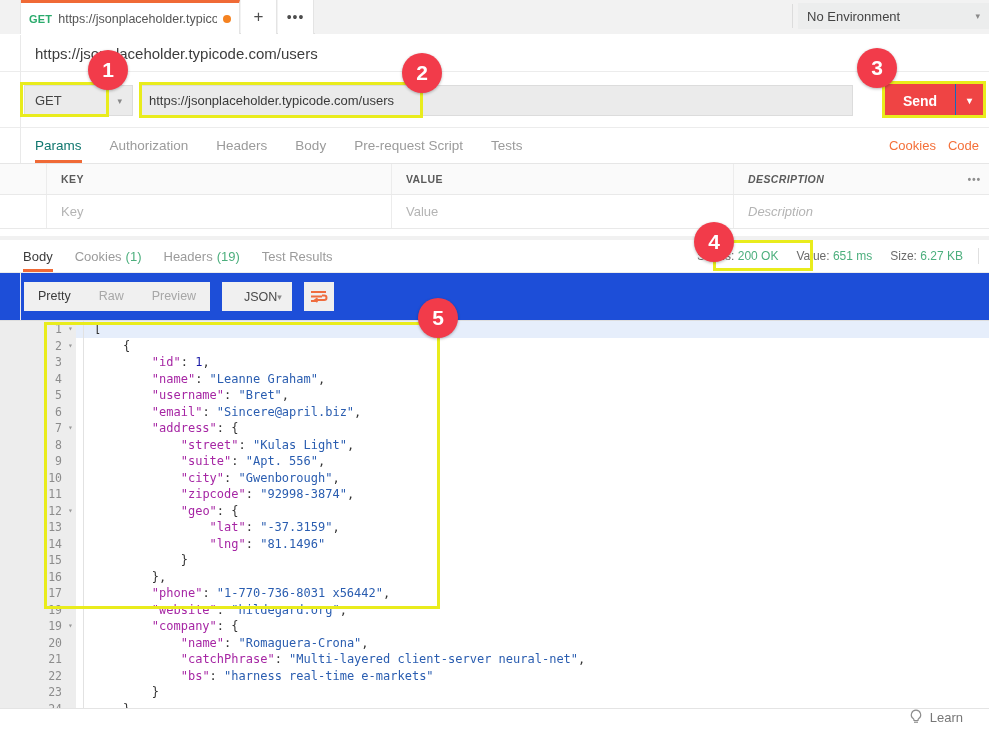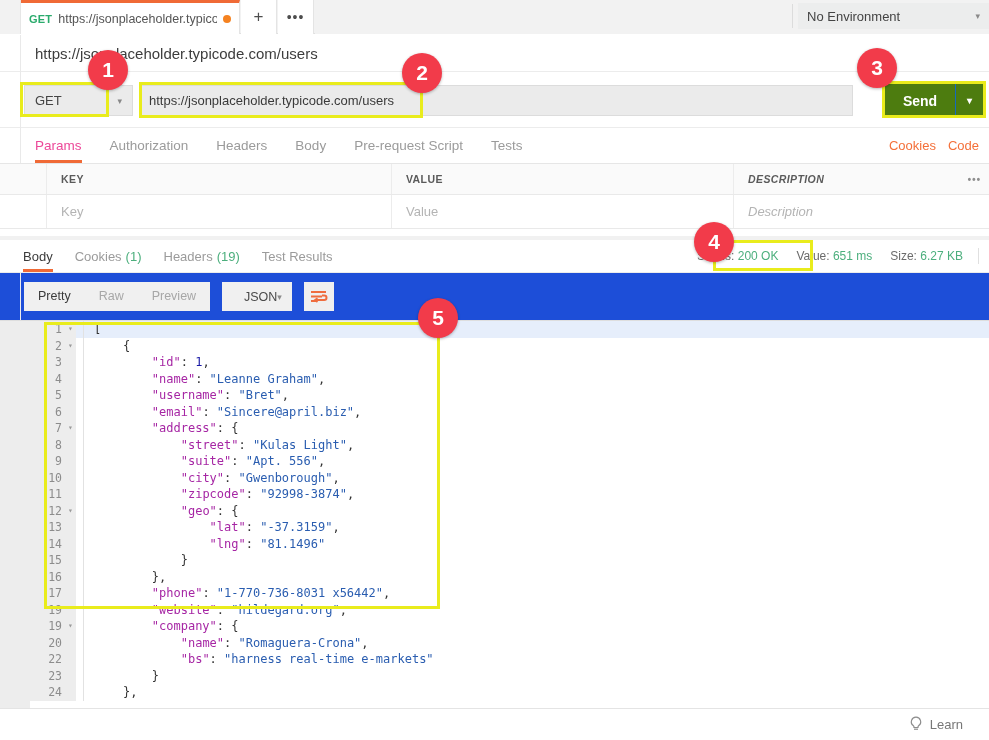--- a/index.html
+++ b/index.html
@@ -79,39 +79,39 @@
   }
   .method-box .caret { margin-left: auto; color: #888; font-size: 9px; }
   .url-box {
     position: absolute; left: 140px; top: 13px; width: 713px; height: 31px;
     background: #ebebeb; border: 1px solid #dcdcdc;
     display: flex; align-items: center; padding: 0 8px;
     font-size: 13px; color: #3a3a3a;
   }
   .send-btn {
     position: absolute; left: 885px; top: 12px; width: 98px; height: 33px;
-    background: #4d7c0f; display: flex; align-items: center;
+    background: #ef4444; display: flex; align-items: center;
     color: #fff; font-size: 14px; font-weight: bold;
   }
   .send-btn .label { width: 70px; text-align: center; }
   .send-btn .split { width: 1px; height: 33px; background: #1569bd; }
   .send-btn .caret { width: 27px; text-align: center; font-size: 10px; }
 
   
   .reqtabs {
     position: absolute; left: 0; top: 128px; width: 989px; height: 36px;
     background: #fff; border-bottom: 1px solid #e6e6e6;
     display: flex; align-items: stretch;
   }
   .reqtabs .sidebarcol { width: 21px; border-right: 1px solid #e9e9e9; }
   .rt {
     display: flex; align-items: center; padding: 0 14px;
     font-size: 13.5px; color: #9b9b9b; position: relative;
   }
-  .rt.active { color: #ec4899; }
+  .rt.active { color: #0f766e; }
   .rt.active::after {
     content: ""; position: absolute; left: 14px; right: 14px; bottom: 0;
     height: 3px; background: #f06a36;
   }
   .rt-right { margin-left: auto; display: flex; align-items: center; padding-right: 4px; }
   .rt-right .lnk { color: #f4703a; font-size: 13px; padding: 0 6px; }
 
   
   .paramtable { position: absolute; left: 0; top: 164px; width: 989px; height: 72px; background: #fff; }
   .pt-row { display: flex; height: 31px; }
@@ -197,21 +197,21 @@
   }
   .k { color: #a626a4; }
   .s { color: #2a5db0; }
   .n { color: #1a1aa6; }
   .p { color: #333; }
 
   
   .bottombar {
     position: absolute; left: 0; bottom: 0; width: 989px; height: 32px;
     background: #fff; border-top: 1px solid #e4e4e4;
-    display: flex; align-items: center; justify-content: flex-end;
+    display: flex; align-items: flex-start; justify-content: flex-end;
   }
   .learn { display: flex; align-items: center; padding-right: 26px; color: #777; font-size: 13px; }
   .learn .bulb { margin-right: 7px; display:flex; }
 
   
   .annobox { position: absolute; border: 3px solid #e9ec1c; pointer-events: none; }
   .annonum {
     position: absolute; width: 40px; height: 40px; border-radius: 50%;
     background: #f23b4a; color: #fff;
     display: flex; align-items: center; justify-content: center;
@@ -377,20 +377,21 @@
         <div class="cline"><span class="ln">11</span><span class="fold"></span><span class="ctext">            <span class="k">"zipcode"</span><span class="p">: </span><span class="s">"92998-3874"</span><span class="p">,</span></span></div>
         <div class="cline"><span class="ln">12</span><span class="fold">▾</span><span class="ctext">            <span class="k">"geo"</span><span class="p">: {</span></span></div>
         <div class="cline"><span class="ln">13</span><span class="fold"></span><span class="ctext">                <span class="k">"lat"</span><span class="p">: </span><span class="s">"-37.3159"</span><span class="p">,</span></span></div>
         <div class="cline"><span class="ln">14</span><span class="fold"></span><span class="ctext">                <span class="k">"lng"</span><span class="p">: </span><span class="s">"81.1496"</span></span></div>
         <div class="cline"><span class="ln">15</span><span class="fold"></span><span class="ctext">            <span class="p">}</span></span></div>
         <div class="cline"><span class="ln">16</span><span class="fold"></span><span class="ctext">        <span class="p">},</span></span></div>
         <div class="cline"><span class="ln">17</span><span class="fold"></span><span class="ctext">        <span class="k">"phone"</span><span class="p">: </span><span class="s">"1-770-736-8031 x56442"</span><span class="p">,</span></span></div>
         <div class="cline"><span class="ln">19</span><span class="fold"></span><span class="ctext">        <span class="k">"website"</span><span class="p">: </span><span class="s">"hildegard.org"</span><span class="p">,</span></span></div>
         <div class="cline"><span class="ln">19</span><span class="fold">▾</span><span class="ctext">        <span class="k">"company"</span><span class="p">: {</span></span></div>
         <div class="cline"><span class="ln">20</span><span class="fold"></span><span class="ctext">            <span class="k">"name"</span><span class="p">: </span><span class="s">"Romaguera-Crona"</span><span class="p">,</span></span></div>
+        <div class="cline"><span class="ln">21</span><span class="fold"></span><span class="ctext">            <span class="k">"catchPhrase"</span><span class="p">: </span><span class="s">"Multi-layered client-server neural-net"</span><span class="p">,</span></span></div>
         <div class="cline"><span class="ln">22</span><span class="fold"></span><span class="ctext">            <span class="k">"bs"</span><span class="p">: </span><span class="s">"harness real-time e-markets"</span></span></div>
         <div class="cline"><span class="ln">23</span><span class="fold"></span><span class="ctext">        <span class="p">}</span></span></div>
         <div class="cline"><span class="ln">24</span><span class="fold"></span><span class="ctext">    <span class="p">},</span></span></div>
       </div>
   </div>
 
   <div class="bottombar">
     <div class="learn">
       <span class="bulb">
         <svg width="14" height="17" viewBox="0 0 14 17">

